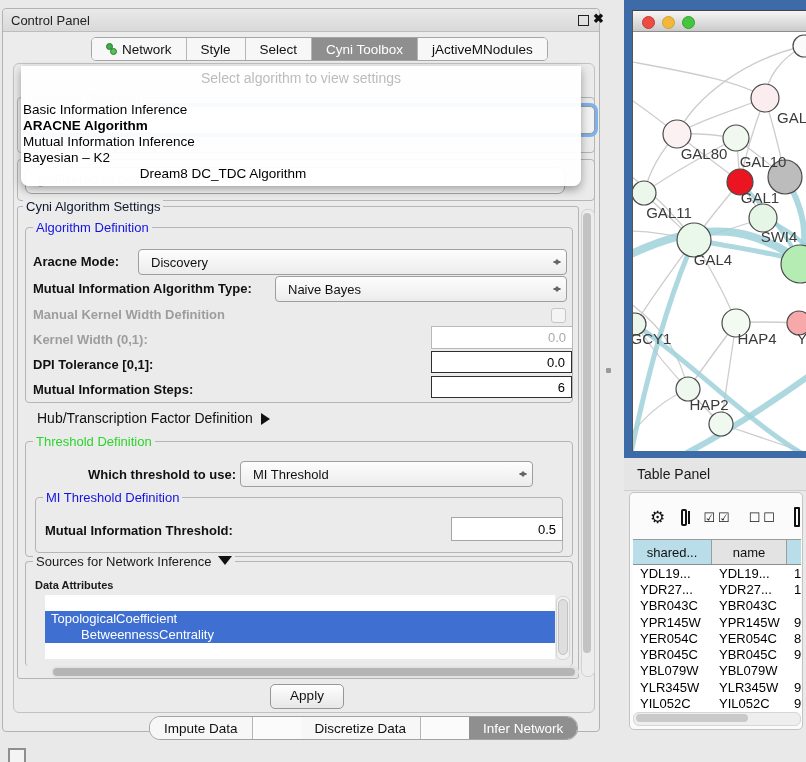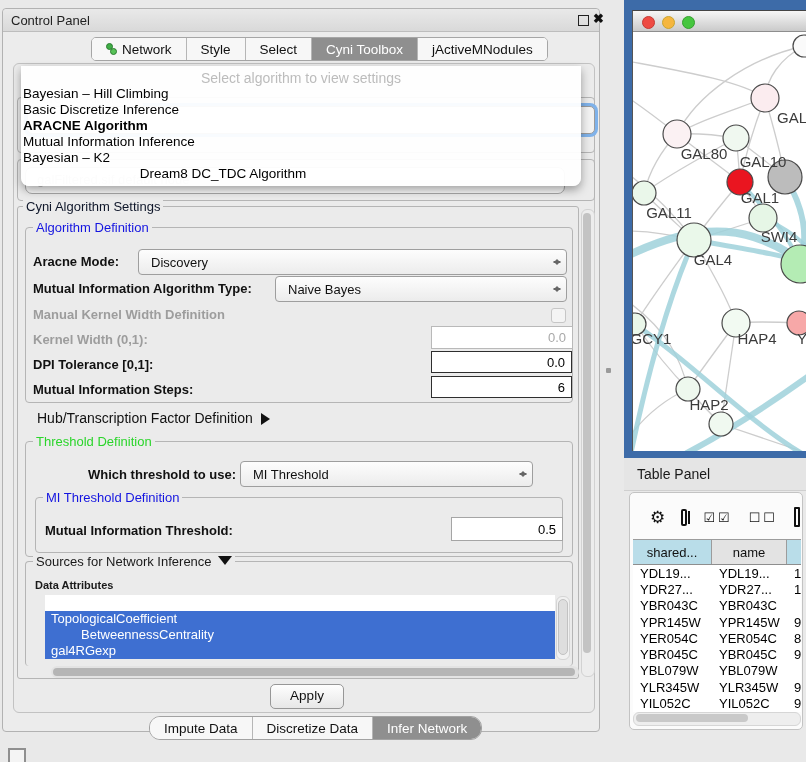--- a/index.html
+++ b/index.html
@@ -78,21 +78,21 @@
   #attr-list{left:42px;top:586px;width:510px;height:64px;background:#fff;overflow:hidden;}
   .attr-item{position:absolute;left:0;width:100%;height:16px;background:#3e6fd1;color:#fff;font-size:13px;padding-left:6px;box-sizing:border-box;}
   #attr-scroll{left:553px;top:587px;width:12px;height:62px;background:#f1f1f1;border:1px solid #d5d5d5;border-radius:6px;}
   #attr-scroll-thumb{left:1px;top:2px;width:8px;height:54px;background:#dedede;border:1px solid #c2c2c2;border-radius:5px;}
 
   #hscroll{left:48px;top:657px;width:528px;height:12px;background:#e3e3e3;border-radius:6px;}
   #hscroll-thumb{left:2px;top:2px;width:522px;height:8px;background:#b5b5b5;border-radius:4px;}
 
   #apply-btn{left:267px;top:675px;width:72px;height:23px;border:1px solid #979797;border-radius:5px;background:linear-gradient(#fefefe,#e7e7e7);text-align:center;line-height:22px;font-size:13.5px;color:#111;}
 
-  #btabs{left:146px;top:707px;height:22px;display:flex;border:1px solid #a2a2a2;border-radius:11px;overflow:hidden;background:#fbfbfb;}
+  #btabs{left:146px;top:707px;height:22px;display:flex;border:1px solid #a2a2a2;border-radius:11px;overflow:hidden;background:#fbfbfb;gap:48px;}
 
   #mini-float{left:8px;top:748px;width:14px;height:14px;border:2px solid #8f8f8f;background:#f4f4f4;}
 
   
   #gutter-dot{left:606px;top:368px;width:5px;height:5px;background:#9a9a9a;border-radius:1px;}
 
   
   #netframe{left:624px;top:0;width:182px;height:458px;background:#3d6ba8;}
   #macwin{left:8px;top:10px;width:174px;height:440px;background:#fff;border-left:1px solid #555;border-top:1px solid #444;}
   #mactitle{left:0;top:0;width:100%;height:20px;background:linear-gradient(#f6f6f6,#cacaca);border-bottom:1px solid #8e8e8e;}
@@ -158,22 +158,21 @@
     <div id="bg-group1" class="abs groupbox"></div>
     <div id="bg-combo1" class="abs">
       <span class="arrows abs combo" style="right:0;width:18px;height:100%;border:none;background:none;"></span>
     </div>
     <div id="bg-group2" class="abs groupbox"></div>
     <div id="bg-combo2" class="abs"></div>
     <span id="bg-combo2-text" class="abs">galFiltered.sif default node</span>
 
     <div id="popup" class="abs">
       <div id="popup-placeholder" class="abs">Select algorithm to view settings</div>
-    <div class="popup-item" style="top: 20px;">Bayesian – Hill Climbing</div>
-        <div class="popup-item" style="top: 36px;">Basic Discretize Inference</div>
+        <div class="popup-item" style="top: 36px;">Basic Information Inference</div>
         <div class="popup-item bold" style="top: 52px;">ARACNE Algorithm</div>
         <div class="popup-item" style="top: 68px;">Mutual Information Inference</div>
         <div class="popup-item" style="top: 84px;">Bayesian – K2</div>
         <div class="popup-item" style="top: 100px; text-align: center;">Dream8 DC_TDC Algorithm</div>
       </div>
 
     <span id="settings-label" class="abs grouplabel">Cyni Algorithm Settings</span>
     <div id="settings-box" class="abs groupbox"></div>
     <div id="vscroll" class="abs">
         <div id="vscroll-thumb" class="abs"></div>
@@ -229,21 +228,20 @@
     <div class="abs numinput lite" style="left:448px;top:508px;width:104px;height:22px;color:#000;border-color:#a5a5a5;">
         <span>0.5</span>
       </div>
 
     <span id="src-label-wrap" class="abs grouplabel"><span>Sources for Network Inference</span><span class="tri-down"></span></span>
     <div id="src-box" class="abs groupbox"></div>
     <span id="attr-label" class="abs">Data Attributes</span>
     <div id="attr-list" class="abs">
         <div class="attr-item" style="top: 16px; background: rgb(62, 111, 209);">TopologicalCoefficient</div>
         <div class="attr-item" style="top: 32px; background: rgb(62, 111, 209); padding-left: 36px;">BetweennessCentrality</div>
-        <div class="attr-item" style="top: 48px; background: rgb(62, 111, 209);">gal4RGexp</div>
       </div>
     <div id="attr-scroll" class="abs">
         <div id="attr-scroll-thumb" class="abs"></div>
       </div>
 
     <div id="hscroll" class="abs">
         <div id="hscroll-thumb" class="abs"></div>
       </div>
 
     <div id="apply-btn" class="abs">Apply</div>

